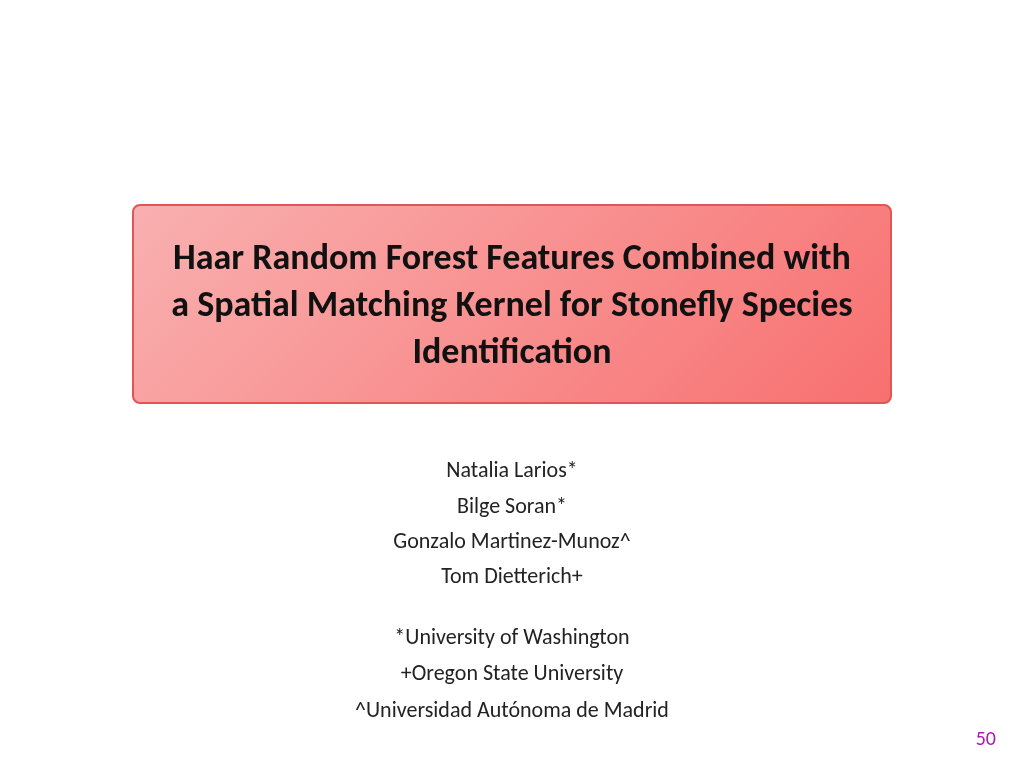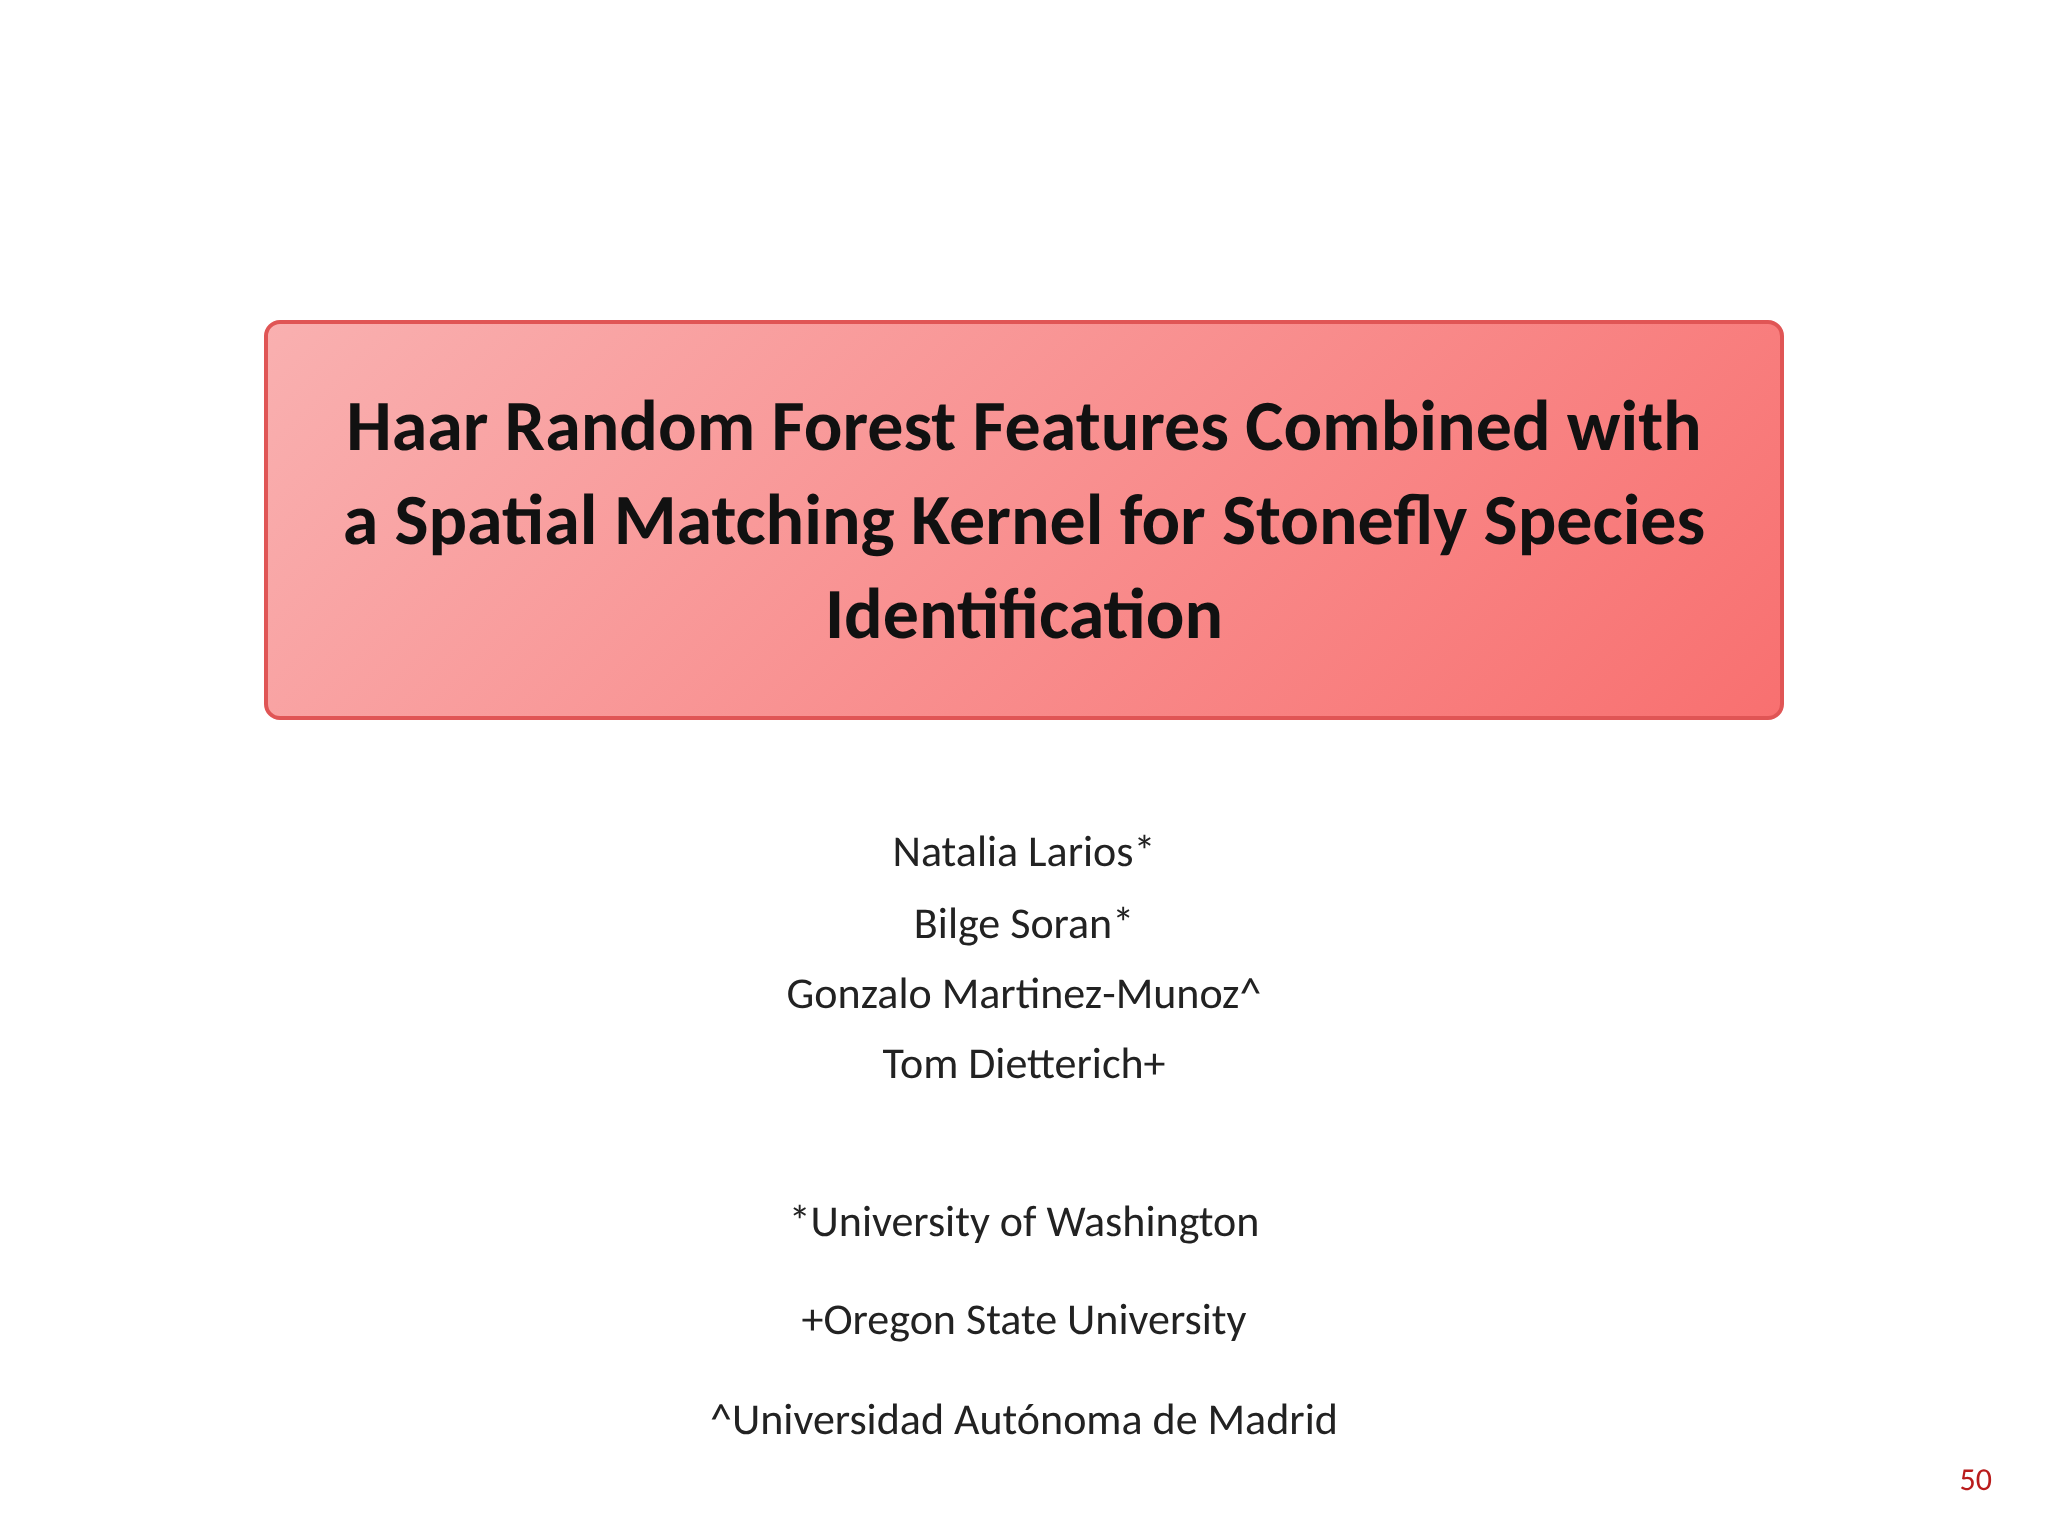--- a/index.html
+++ b/index.html
@@ -45,53 +45,52 @@
       color: #111111;
       text-align: center;
       line-height: 1.3;
       font-family: 'Gill Sans', 'Gill Sans MT', Calibri, 'Trebuchet MS', sans-serif;
     }
 
     .authors-section {
       display: flex;
       flex-direction: column;
       align-items: center;
-      margin-bottom: 36px;
+      margin-bottom: 18px;
     }
 
     .author-name {
       font-size: 22px;
       color: #222222;
       line-height: 1.6;
       text-align: center;
       font-family: 'Gill Sans', 'Gill Sans MT', Calibri, 'Trebuchet MS', sans-serif;
     }
 
     .affiliations-section {
       display: flex;
       flex-direction: column;
       align-items: center;
       margin-top: 8px;
-      gap: 13px;
     }
 
     .affiliation-text {
       font-size: 22px;
       color: #222222;
       line-height: 1.65;
       text-align: center;
       font-family: 'Gill Sans', 'Gill Sans MT', Calibri, 'Trebuchet MS', sans-serif;
     }
 
     .slide-number {
       position: absolute;
       bottom: 18px;
       right: 28px;
-      font-size: 16px;
-      color: #b91c1c;
+      font-size: 20px;
+      color: #a21caf;
       font-family: 'Gill Sans', 'Gill Sans MT', Calibri, 'Trebuchet MS', sans-serif;
     }
   </style>
 </head>
 <body>
 
 <div class="slide-container">
 
   <div class="title-box">
     <div class="title-text">Haar Random Forest Features Combined with a Spatial Matching Kernel for Stonefly Species Identification</div>

